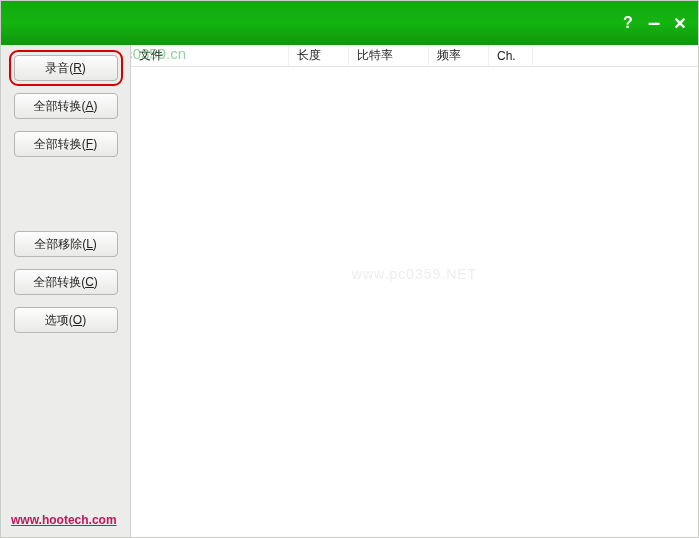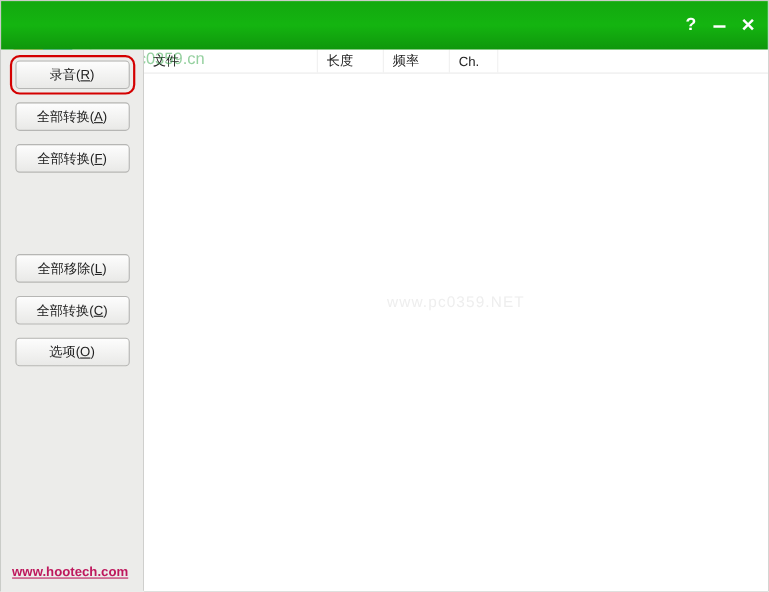--- a/index.html
+++ b/index.html
@@ -191,20 +191,21 @@
 
       <div class="link-row">
         <a href="#">www.hootech.com</a>
       </div>
     </div>
 
     <div class="main">
       <div class="thead">
         <div class="col col-file">文件</div>
         <div class="col col-len">长度</div>
+        <div class="col col-bit">比特率</div>
         <div class="col col-freq">频率</div>
         <div class="col col-ch">Ch.</div>
       </div>
       <div class="listbody">
         <div class="center-wm">www.pc0359.NET</div>
       </div>
     </div>
 
   </div>
 </div>

